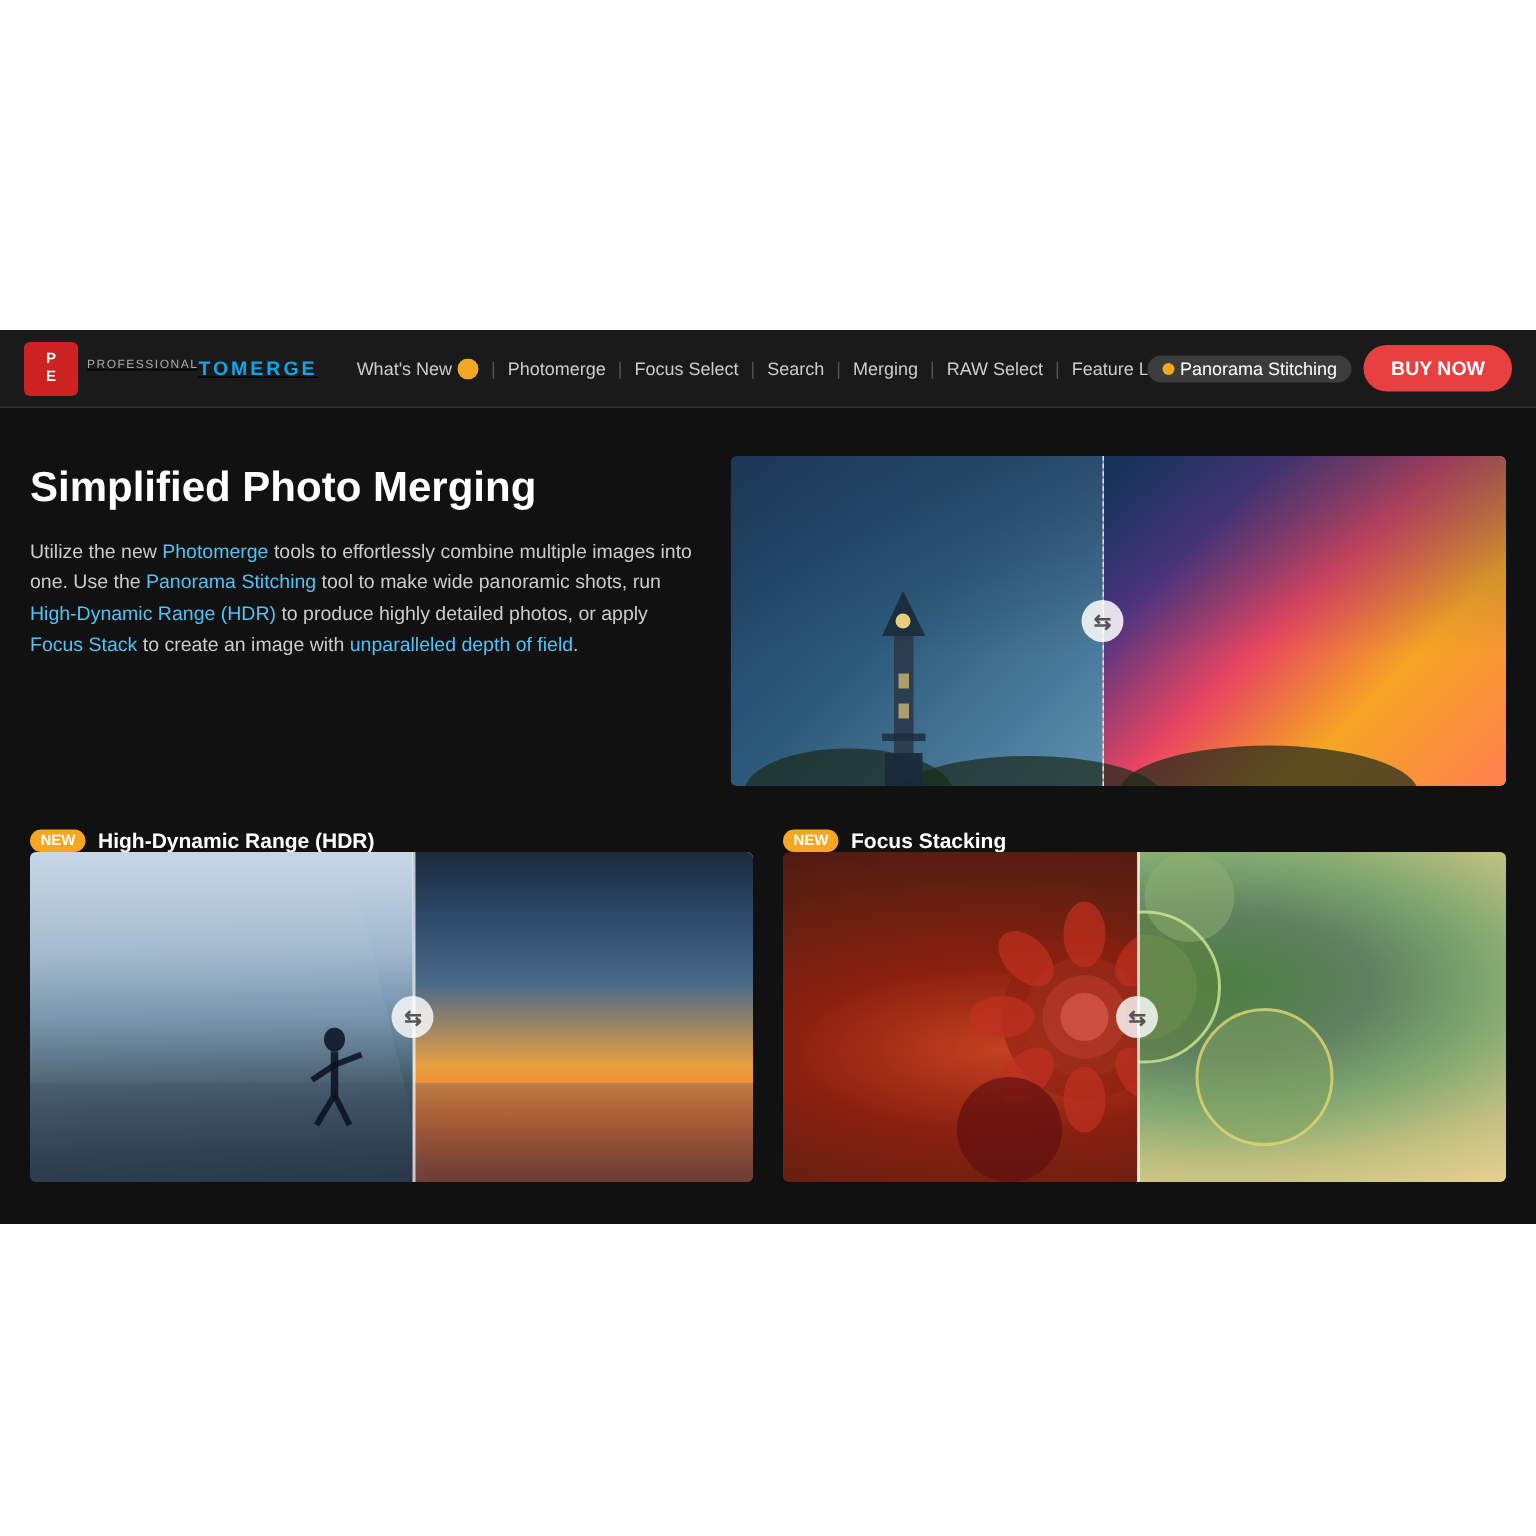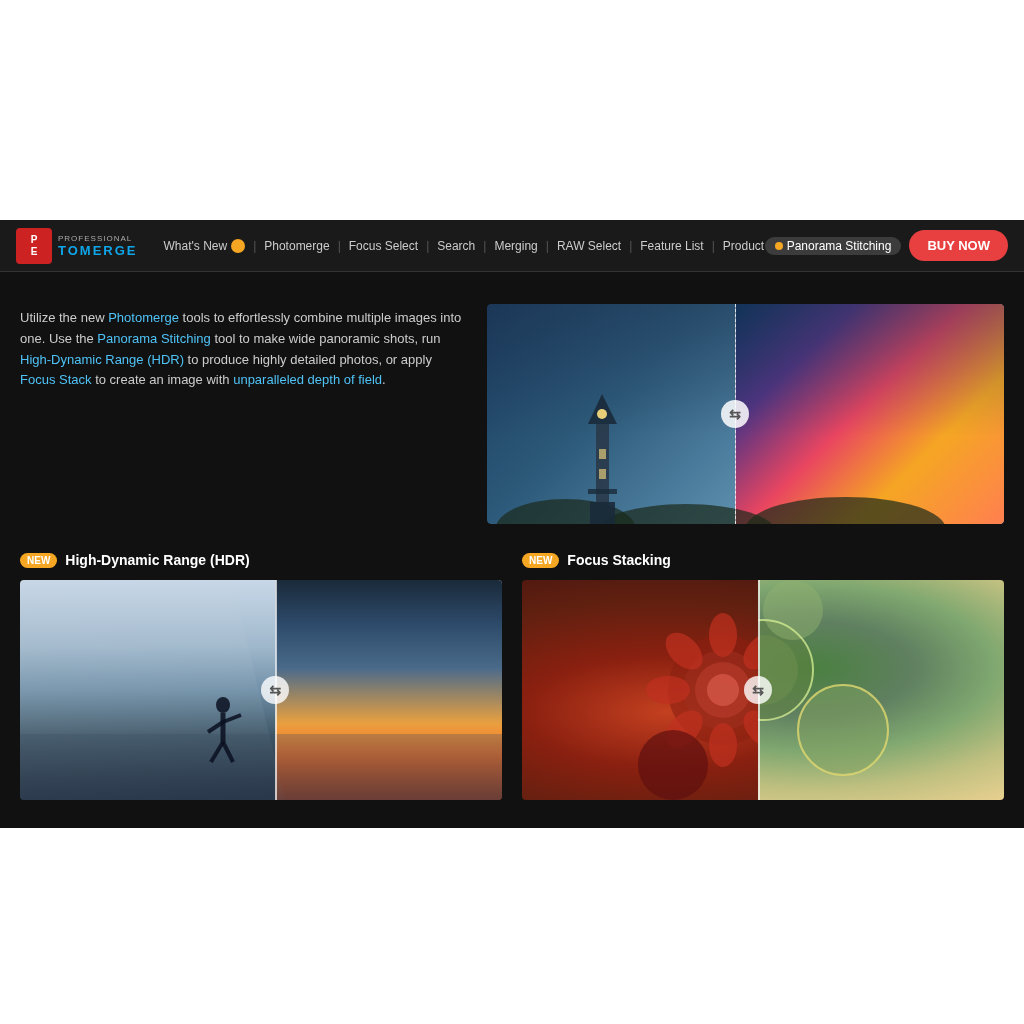--- a/index.html
+++ b/index.html
@@ -46,21 +46,22 @@
     }
     .logo-icon-inner {
       color: #fff;
       font-size: 10px;
       font-weight: bold;
       text-align: center;
       line-height: 1.2;
     }
     .logo-text-block {
       display: flex;
-      flex-direction: column;
+      flex-direction: row;
+      text-decoration: underline;
     }
     .logo-pro {
       color: #aaa;
       font-size: 8px;
       letter-spacing: 1px;
       text-transform: uppercase;
     }
     .logo-brand {
       color: #0ea5e9;
       font-size: 13px;
@@ -226,21 +227,20 @@
     }
     .feature-block {
       flex: 1;
       display: flex;
       flex-direction: column;
     }
     .feature-label {
       display: flex;
       align-items: center;
       gap: 8px;
-      margin-bottom: 12px;
     }
     .new-badge {
       background: #f5a623;
       color: #fff;
       font-size: 10px;
       font-weight: bold;
       border-radius: 10px;
       padding: 2px 7px;
     }
     .feature-name {
@@ -343,20 +343,21 @@
         <span class="nav-active-dot"></span>
         <span>Panorama Stitching</span>
       </div>
     </div>
 
     <button class="buy-btn">BUY NOW</button>
   </nav>
 
   <div class="hero">
     <div class="hero-text">
+      <h1 class="hero-title">Simplified Photo Merging</h1>
       <p class="hero-desc">
         Utilize the new <a>Photomerge</a> tools to effortlessly combine multiple images into one. Use the <a>Panorama Stitching</a> tool to make wide panoramic shots, run <a>High-Dynamic Range (HDR)</a> to produce highly detailed photos, or apply <a>Focus Stack</a> to create an image with <a>unparalleled depth of field</a>.
       </p>
     </div>
 
     <div class="hero-image-wrap">
 
       <div class="compare-container">
 
         <div class="img-left-lighthouse">

